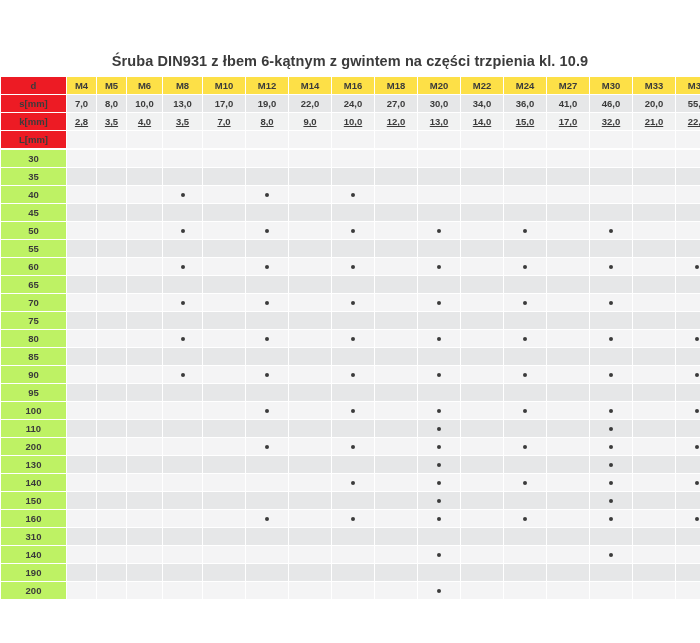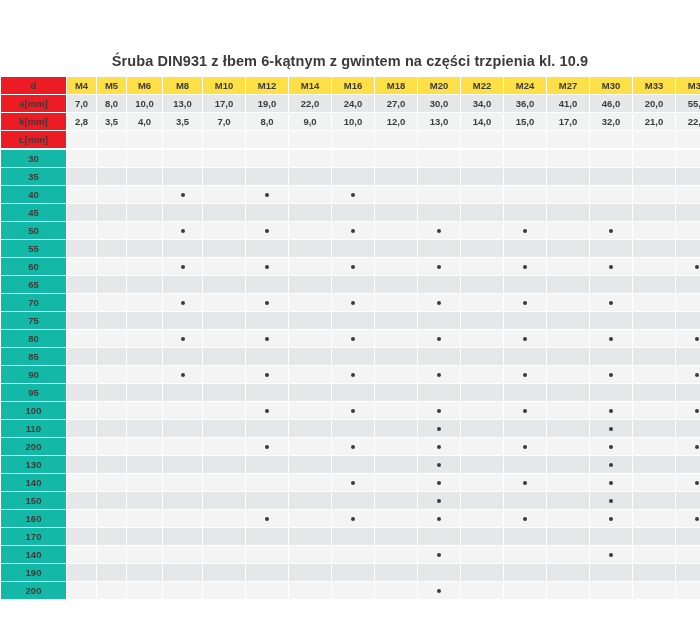--- a/index.html
+++ b/index.html
@@ -64,24 +64,25 @@
     font-size: 9.5px;
     font-weight: bold;
   }
   .hdr-cell-light {
     background: #e6e7e8;
     color: #3b3b3b;
   }
   .hdr-cell-lighter {
     background: #f1f2f2;
     color: #3b3b3b;
+    text-decoration: underline;
   }
   
   .len-label {
-    background: #14b8a6;
+    background: #bef264;
     color: #ffffff;
     font-size: 9.5px;
     font-weight: bold;
     width: 66px;
   }
   .cell-a { background: #e6e7e8; }
   .cell-b { background: #f4f4f5; }
   .dot {
     display: inline-block;
     width: 4px;
@@ -614,21 +615,21 @@
           <td class="cell-b"></td>
           <td class="cell-b"><span class="dot"></span></td>
           <td class="cell-b"></td>
           <td class="cell-b"><span class="dot"></span></td>
           <td class="cell-b"></td>
           <td class="cell-b"><span class="dot"></span></td>
           <td class="cell-b"></td>
           <td class="cell-b"><span class="dot"></span></td>
         </tr>
         <tr>
-          <td class="len-label">170</td>
+          <td class="len-label">310</td>
           <td class="cell-a"></td>
           <td class="cell-a"></td>
           <td class="cell-a"></td>
           <td class="cell-a"></td>
           <td class="cell-a"></td>
           <td class="cell-a"></td>
           <td class="cell-a"></td>
           <td class="cell-a"></td>
           <td class="cell-a"></td>
           <td class="cell-a"></td>

